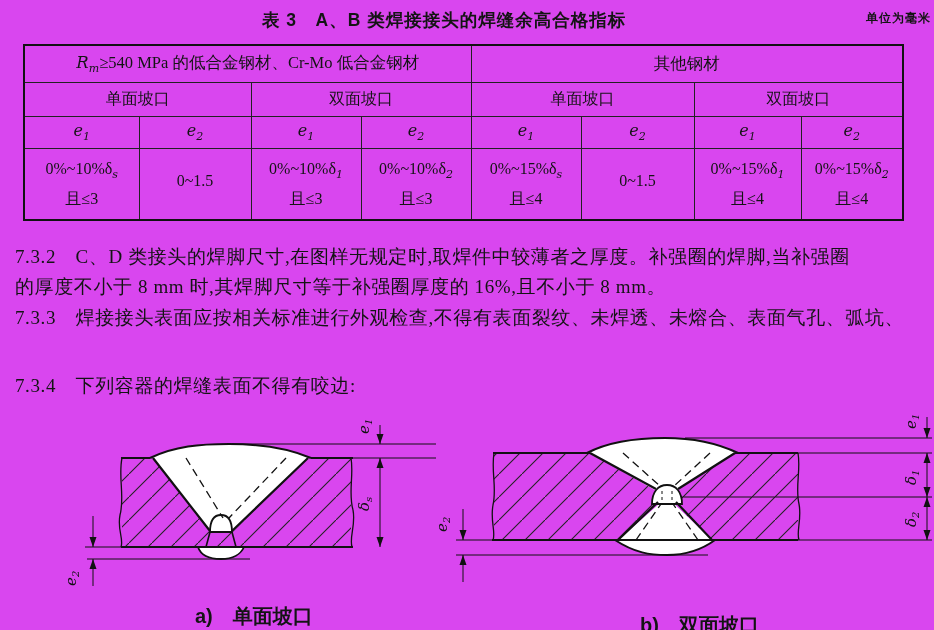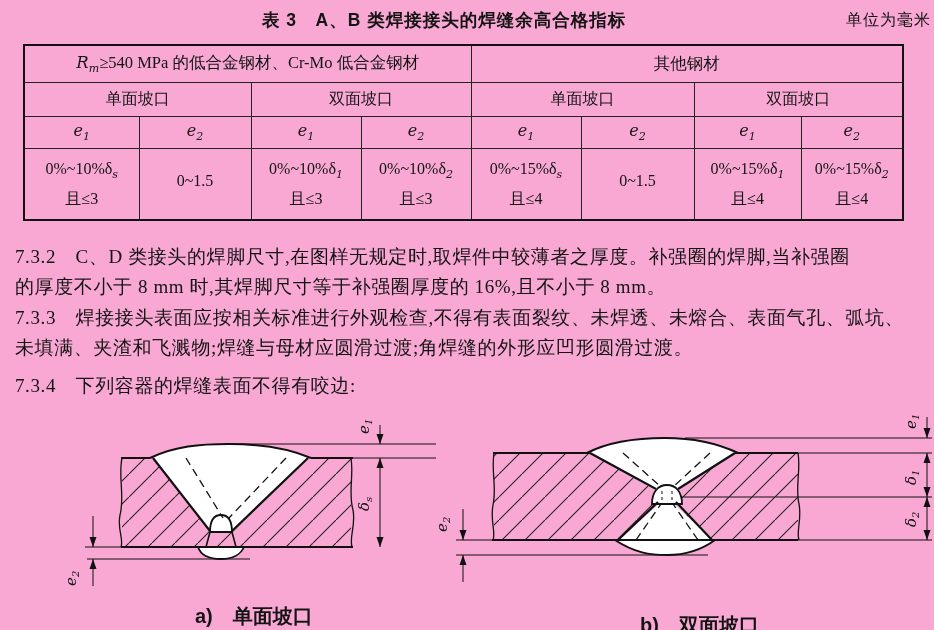--- a/index.html
+++ b/index.html
@@ -1,21 +1,21 @@
 <!DOCTYPE html>
 <html><head>
 <meta charset="utf-8">
 <style>
   html,body{margin:0;padding:0;background:#e8e8e8;}
-  .page{position:relative;width:934px;height:630px;background:#f9a8d4;color:#141414;
+  .page{position:relative;width:934px;height:630px;background:#d946ef;color:#141414;
         font-family:"Liberation Serif","DejaVu Serif",serif;overflow:hidden;}
 
   .table-title{position:absolute;left:262px;top:8px;font-size:17.5px;font-weight:bold;
                font-family:"Liberation Sans","DejaVu Sans",sans-serif;letter-spacing:1px;white-space:nowrap;}
-  .unit-note{position:absolute;right:3px;top:10px;font-size:16px;font-weight:normal;
+  .unit-note{position:absolute;right:3px;top:10px;font-size:12px;font-weight:bold;
              font-family:"Liberation Sans","DejaVu Sans",sans-serif;letter-spacing:1px;white-space:nowrap;}
 
   table.spec{position:absolute;left:23px;top:44px;width:879px;border-collapse:collapse;
              table-layout:fixed;border:2.5px solid #111;}
   table.spec td{border:1.5px solid #222;text-align:center;vertical-align:middle;padding:0;
                 font-size:16px;overflow:hidden;}
   tr.r1 td{height:36px;font-size:16.5px;}
   tr.r2 td{height:33px;margin-left:8px;}
   tr.r3 td{height:31px;}
   tr.r4 td{height:70px;}
@@ -108,21 +108,20 @@
     </tr>
   </tbody>
     </table>
 
   <div class="para" style="top:242px;">
     <div class="pline">7.3.2　C、D 类接头的焊脚尺寸,在图样无规定时,取焊件中较薄者之厚度。补强圈的焊脚,当补强圈</div>
     <div class="pline">的厚度不小于 8 mm 时,其焊脚尺寸等于补强圈厚度的 16%,且不小于 8 mm。</div>
   </div>
   <div class="para" style="top:303px;">
     <div class="pline">7.3.3　焊接接头表面应按相关标准进行外观检查,不得有表面裂纹、未焊透、未熔合、表面气孔、弧坑、</div>
-    <div class="pline">未填满、夹渣和飞溅物;焊缝与母材应圆滑过渡;角焊缝的外形应凹形圆滑过渡。</div>
   </div>
   <div class="para" style="top:371px;">
     <div class="pline">7.3.4　下列容器的焊缝表面不得有咬边:</div>
   </div>
 
   <svg style="left:60px;top:405px;" width="380" height="200" viewBox="0 0 380 200">
     <defs>
       <pattern id="hA" width="23" height="23" patternUnits="userSpaceOnUse">
         <path d="M0,23 L23,0" stroke="#222" stroke-width="1.1"></path>
       </pattern>

